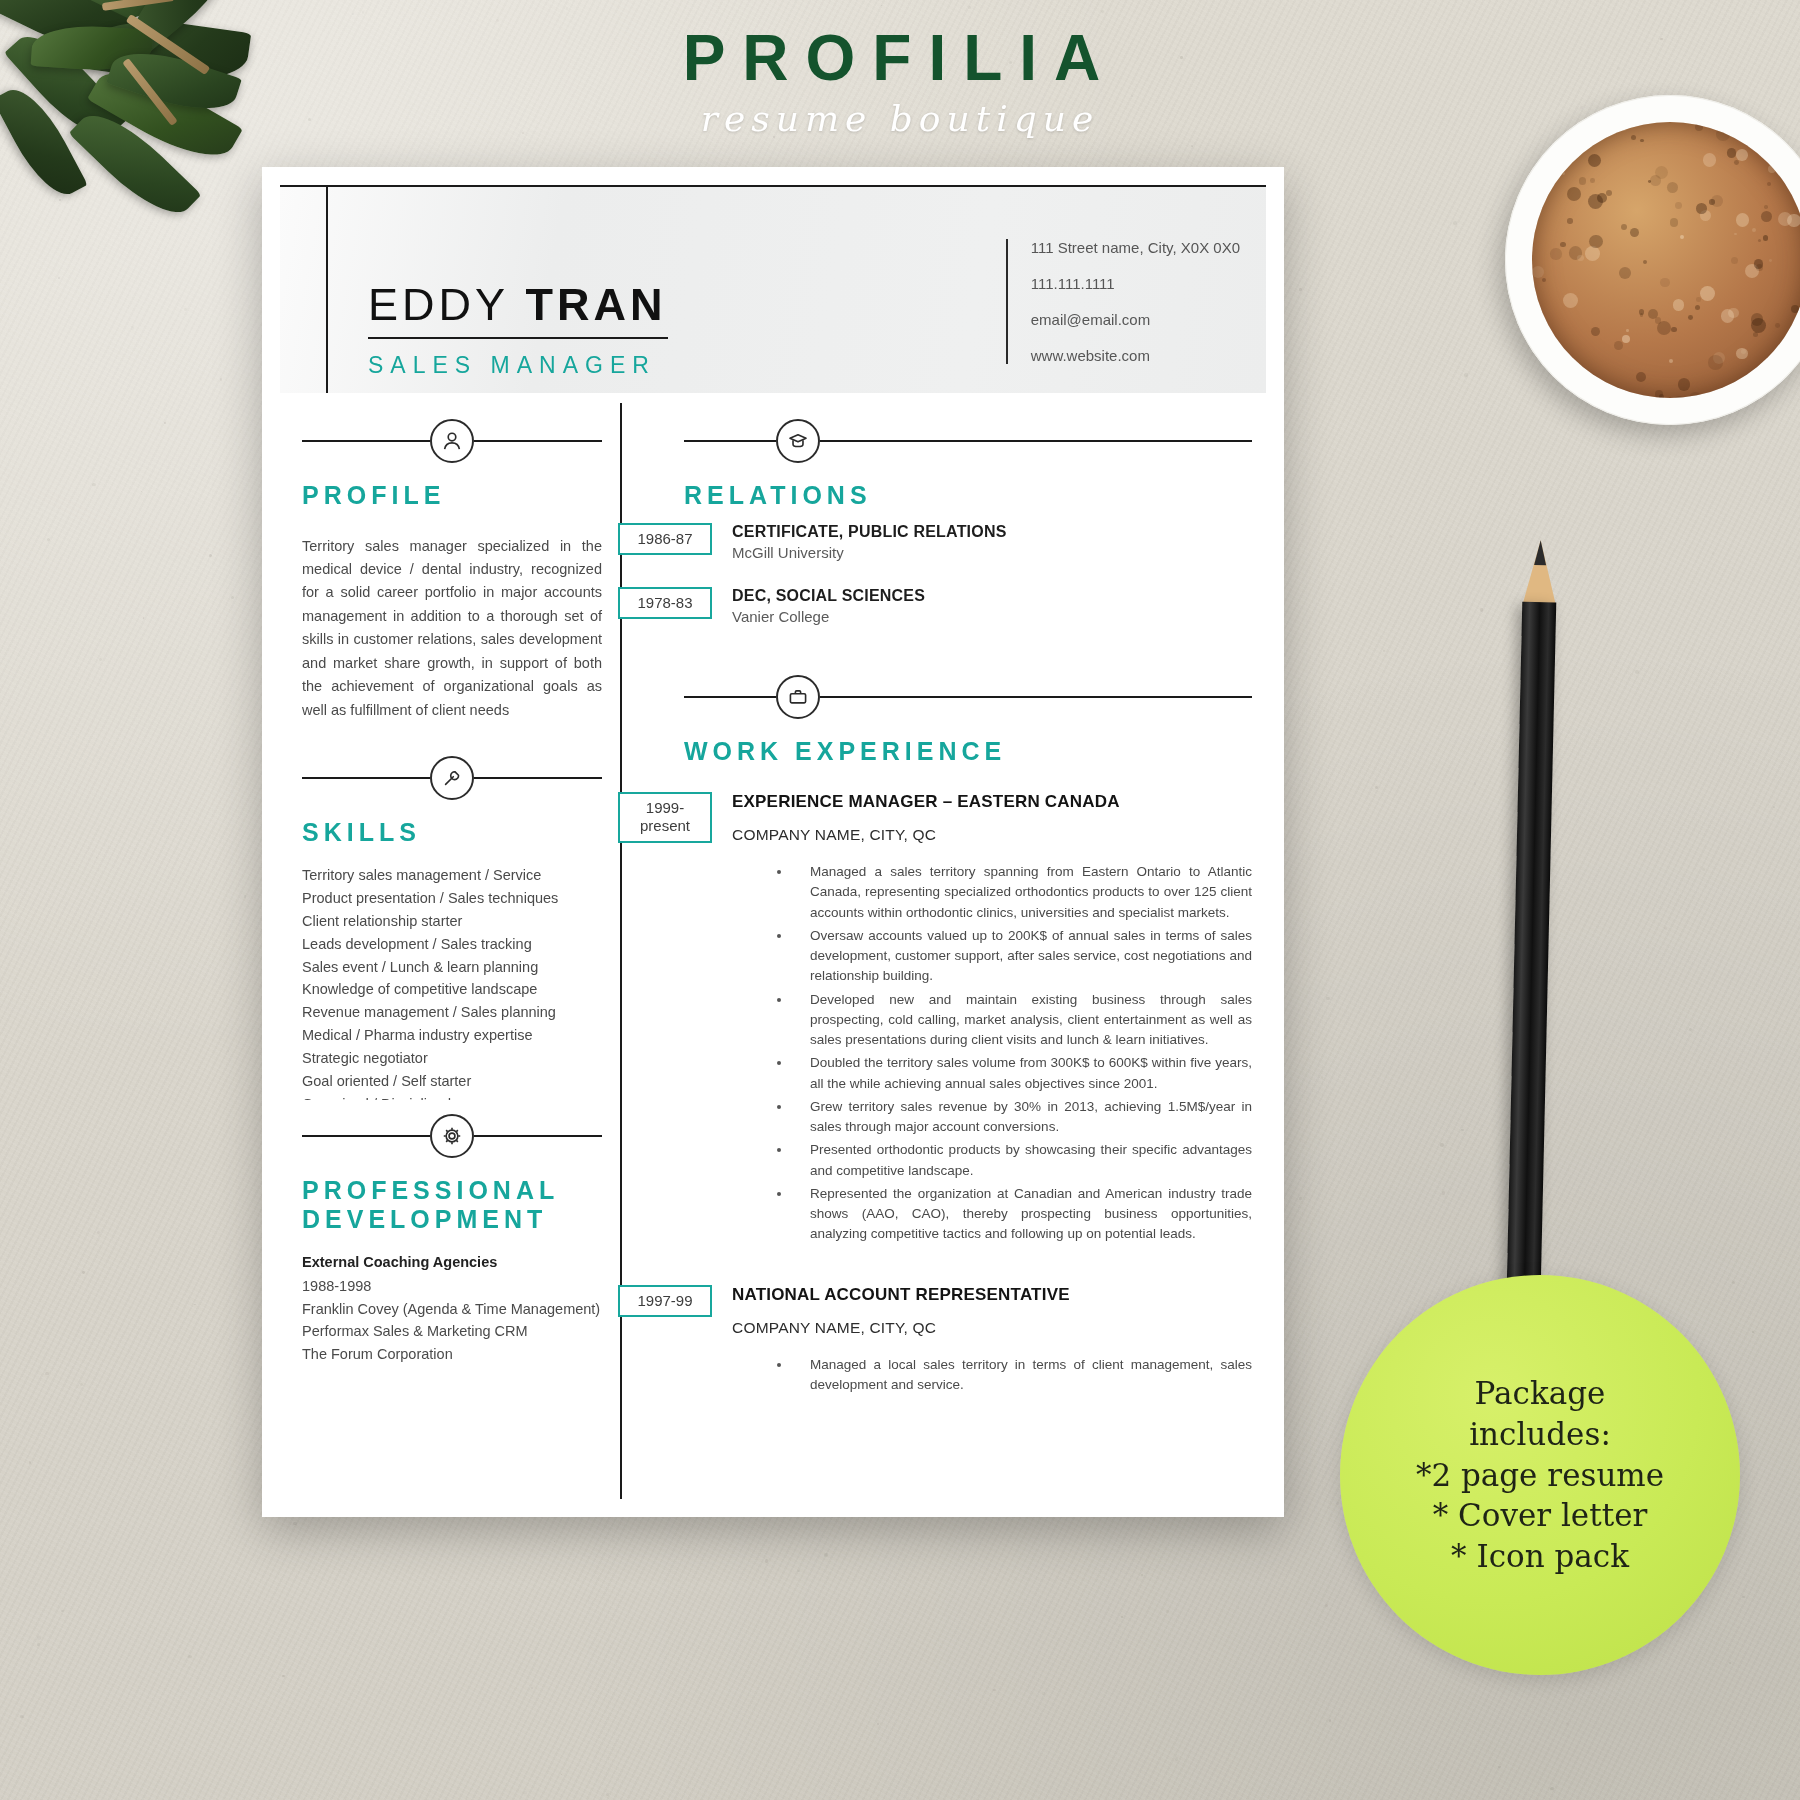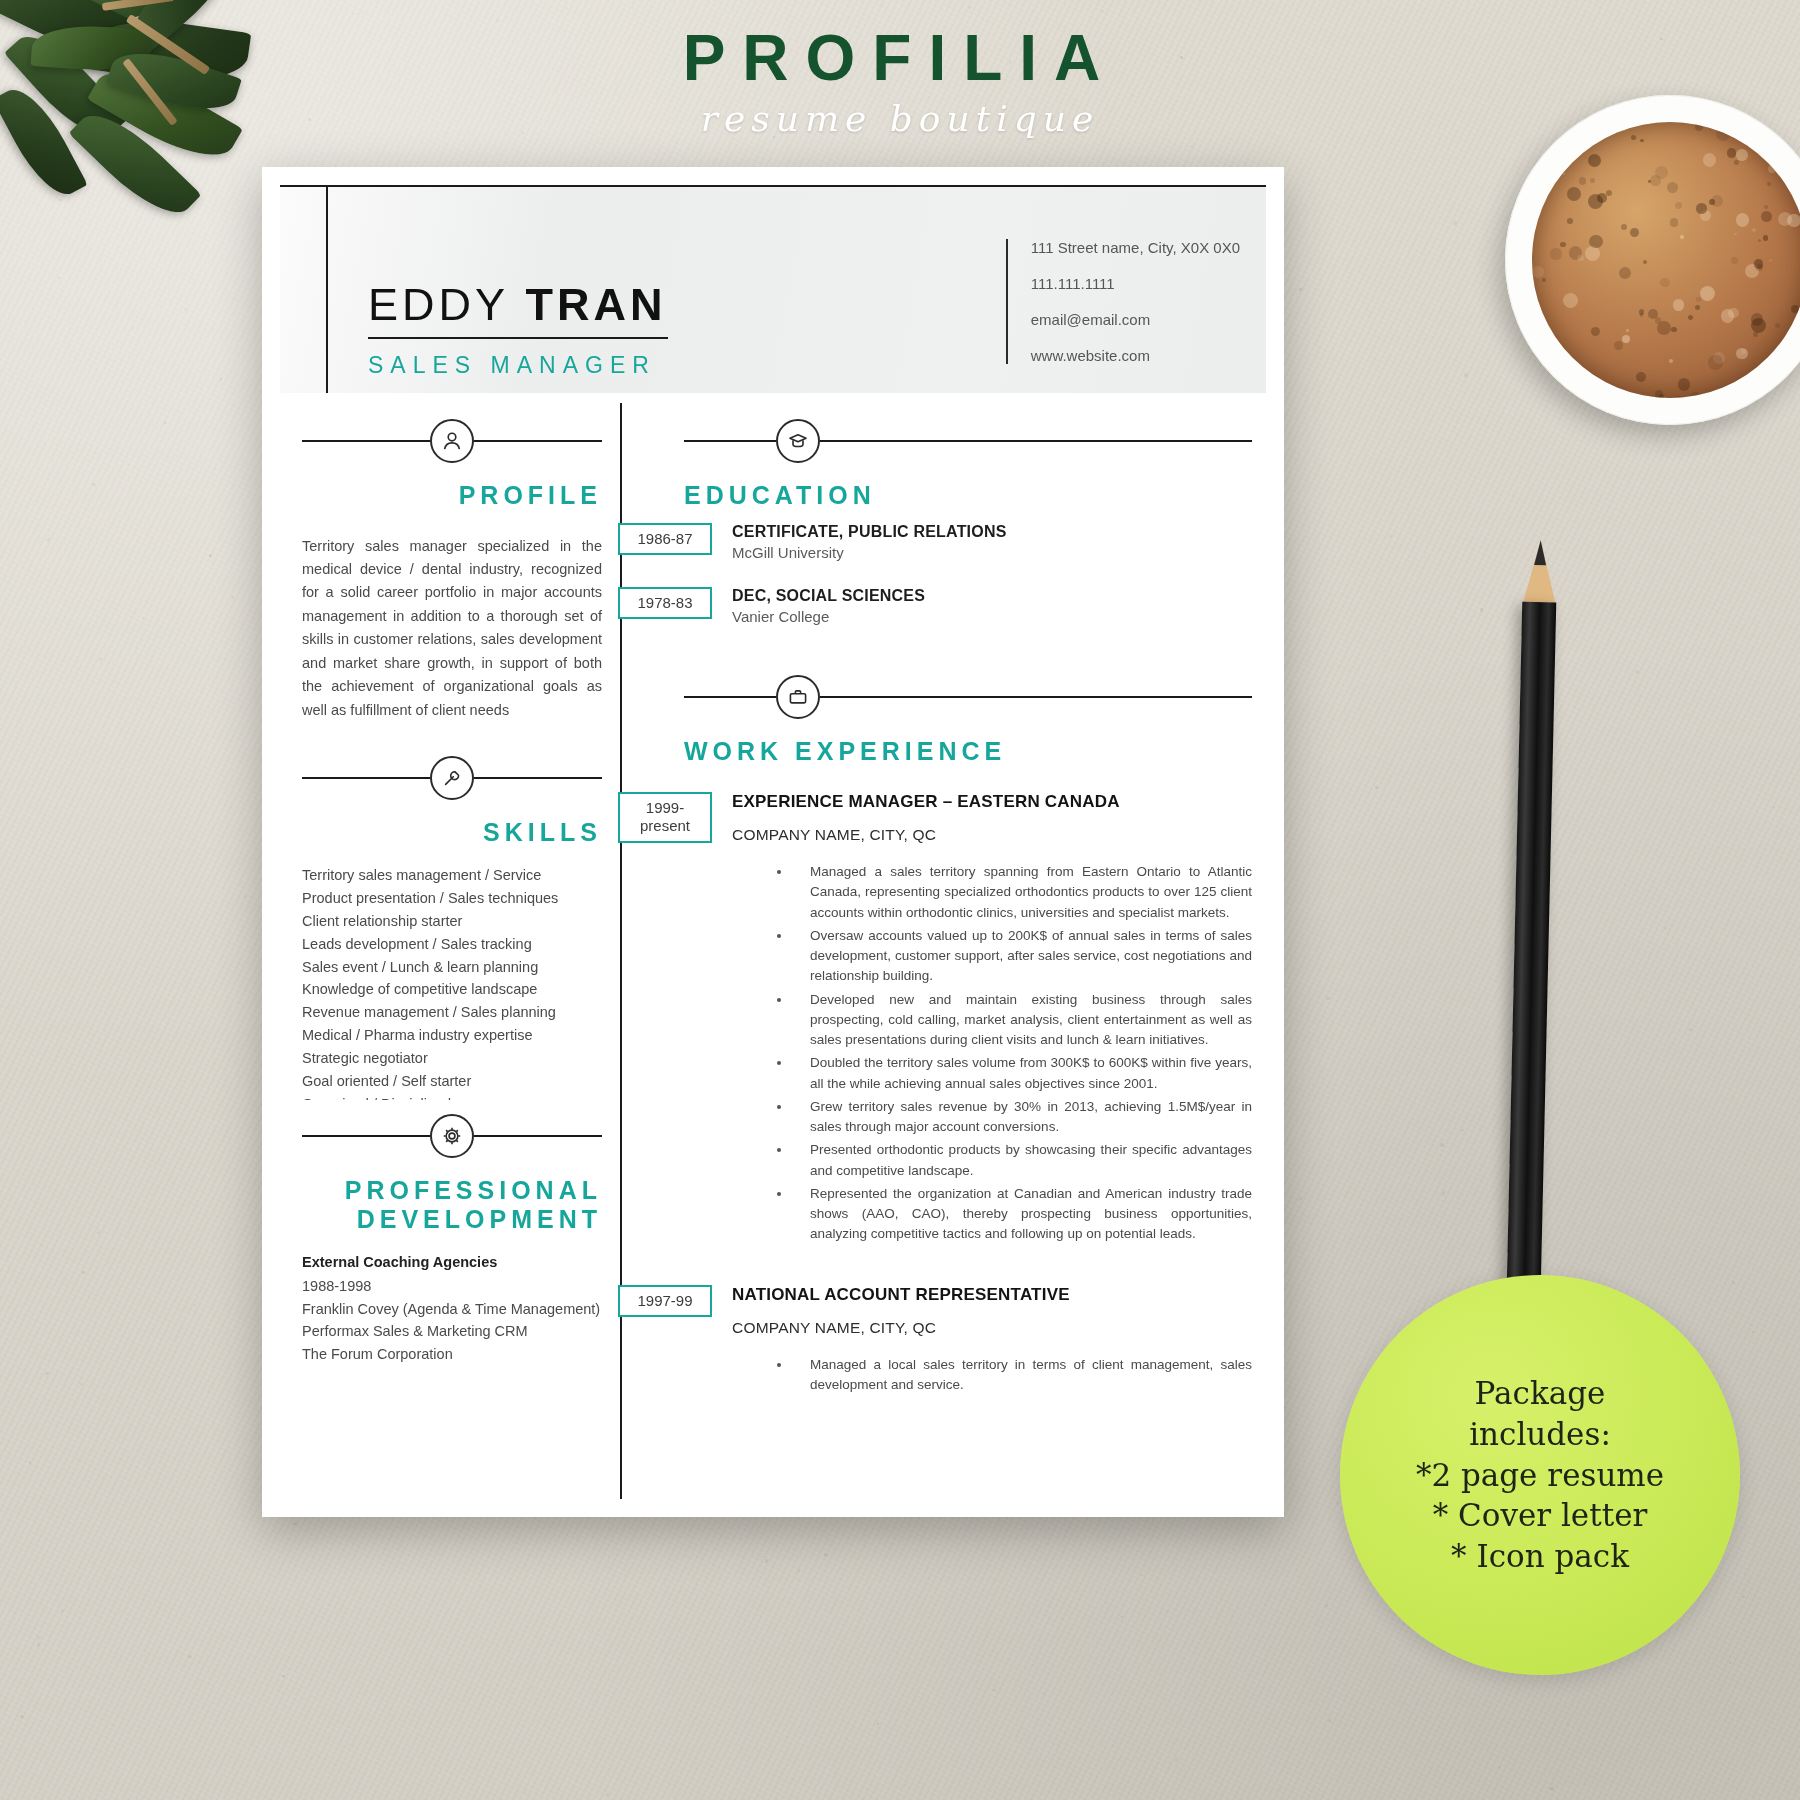--- a/index.html
+++ b/index.html
@@ -81,21 +81,21 @@
   #divider{width:2px;background:#1a1a1a;margin-top:10px;margin-bottom:0;}
   #colR{flex:1;position:relative;padding-left:0;}
 
   
   .sec{position:relative;margin-top:26px;}
   .sec-rule{display:flex;align-items:center;gap:0;}
   .sec-rule .ln{flex:1;height:2px;background:#1a1a1a;}
   .ic{width:44px;height:44px;border-radius:50%;border:2px solid #2b2b2b;display:flex;
       align-items:center;justify-content:center;background:#fff;flex:0 0 auto;}
   .ic svg{display:block;}
-  .sec-title{text-align:right;color:#16a69c;font-size:25px;letter-spacing:5px;font-weight:600;
+  .sec-title{text-align:left;color:#16a69c;font-size:25px;letter-spacing:5px;font-weight:600;
              margin-top:18px;line-height:1.18;}
   .sec-title.left{text-align:left;}
 
   
   #profile-text{margin-top:24px;font-size:14.5px;line-height:1.62;color:#4a4a4a;text-align:justify;}
   #skills-list{margin-top:16px;font-size:14.5px;line-height:1.58;color:#4a4a4a;}
   #skills-clip{max-height:252px;overflow:hidden;}
   .pd-block{margin-top:16px;font-size:14.5px;line-height:1.55;color:#4a4a4a;}
   .pd-head{font-weight:700;color:#222;margin-bottom:2px;}
   .date-box{position:absolute;left:-66px;width:94px;border:2px solid #18a79d;background:#fff;
@@ -614,21 +614,21 @@
           <div class="sec-rule">
             <div class="ln" style="max-width:92px;"></div>
             <div class="ic">
               <svg width="26" height="26" viewBox="0 0 24 24" fill="none" stroke="#2b2b2b" stroke-width="1.5" stroke-linejoin="round">
                 <path d="M12 6.2 4.6 9.4 12 12.6l7.4-3.2L12 6.2z"></path>
                     <path d="M7.4 11.2v3.7c0 1.2 2.1 2.2 4.6 2.2s4.6-1 4.6-2.2v-3.7"></path>
               </svg>
             </div>
             <div class="ln"></div>
           </div>
-          <div class="sec-title left">EDUCATION</div>
+          <div class="sec-title left">RELATIONS</div>
           <div id="edu-wrap">
                 <div class="edu-item">
                   <div class="date-box">1986-87</div>
                   <div class="edu-deg">CERTIFICATE, PUBLIC RELATIONS</div>
                   <div class="edu-school">McGill University</div>
                 </div>
                 <div class="edu-item">
                   <div class="date-box">1978-83</div>
                   <div class="edu-deg">DEC, SOCIAL SCIENCES</div>
                   <div class="edu-school">Vanier College</div>

